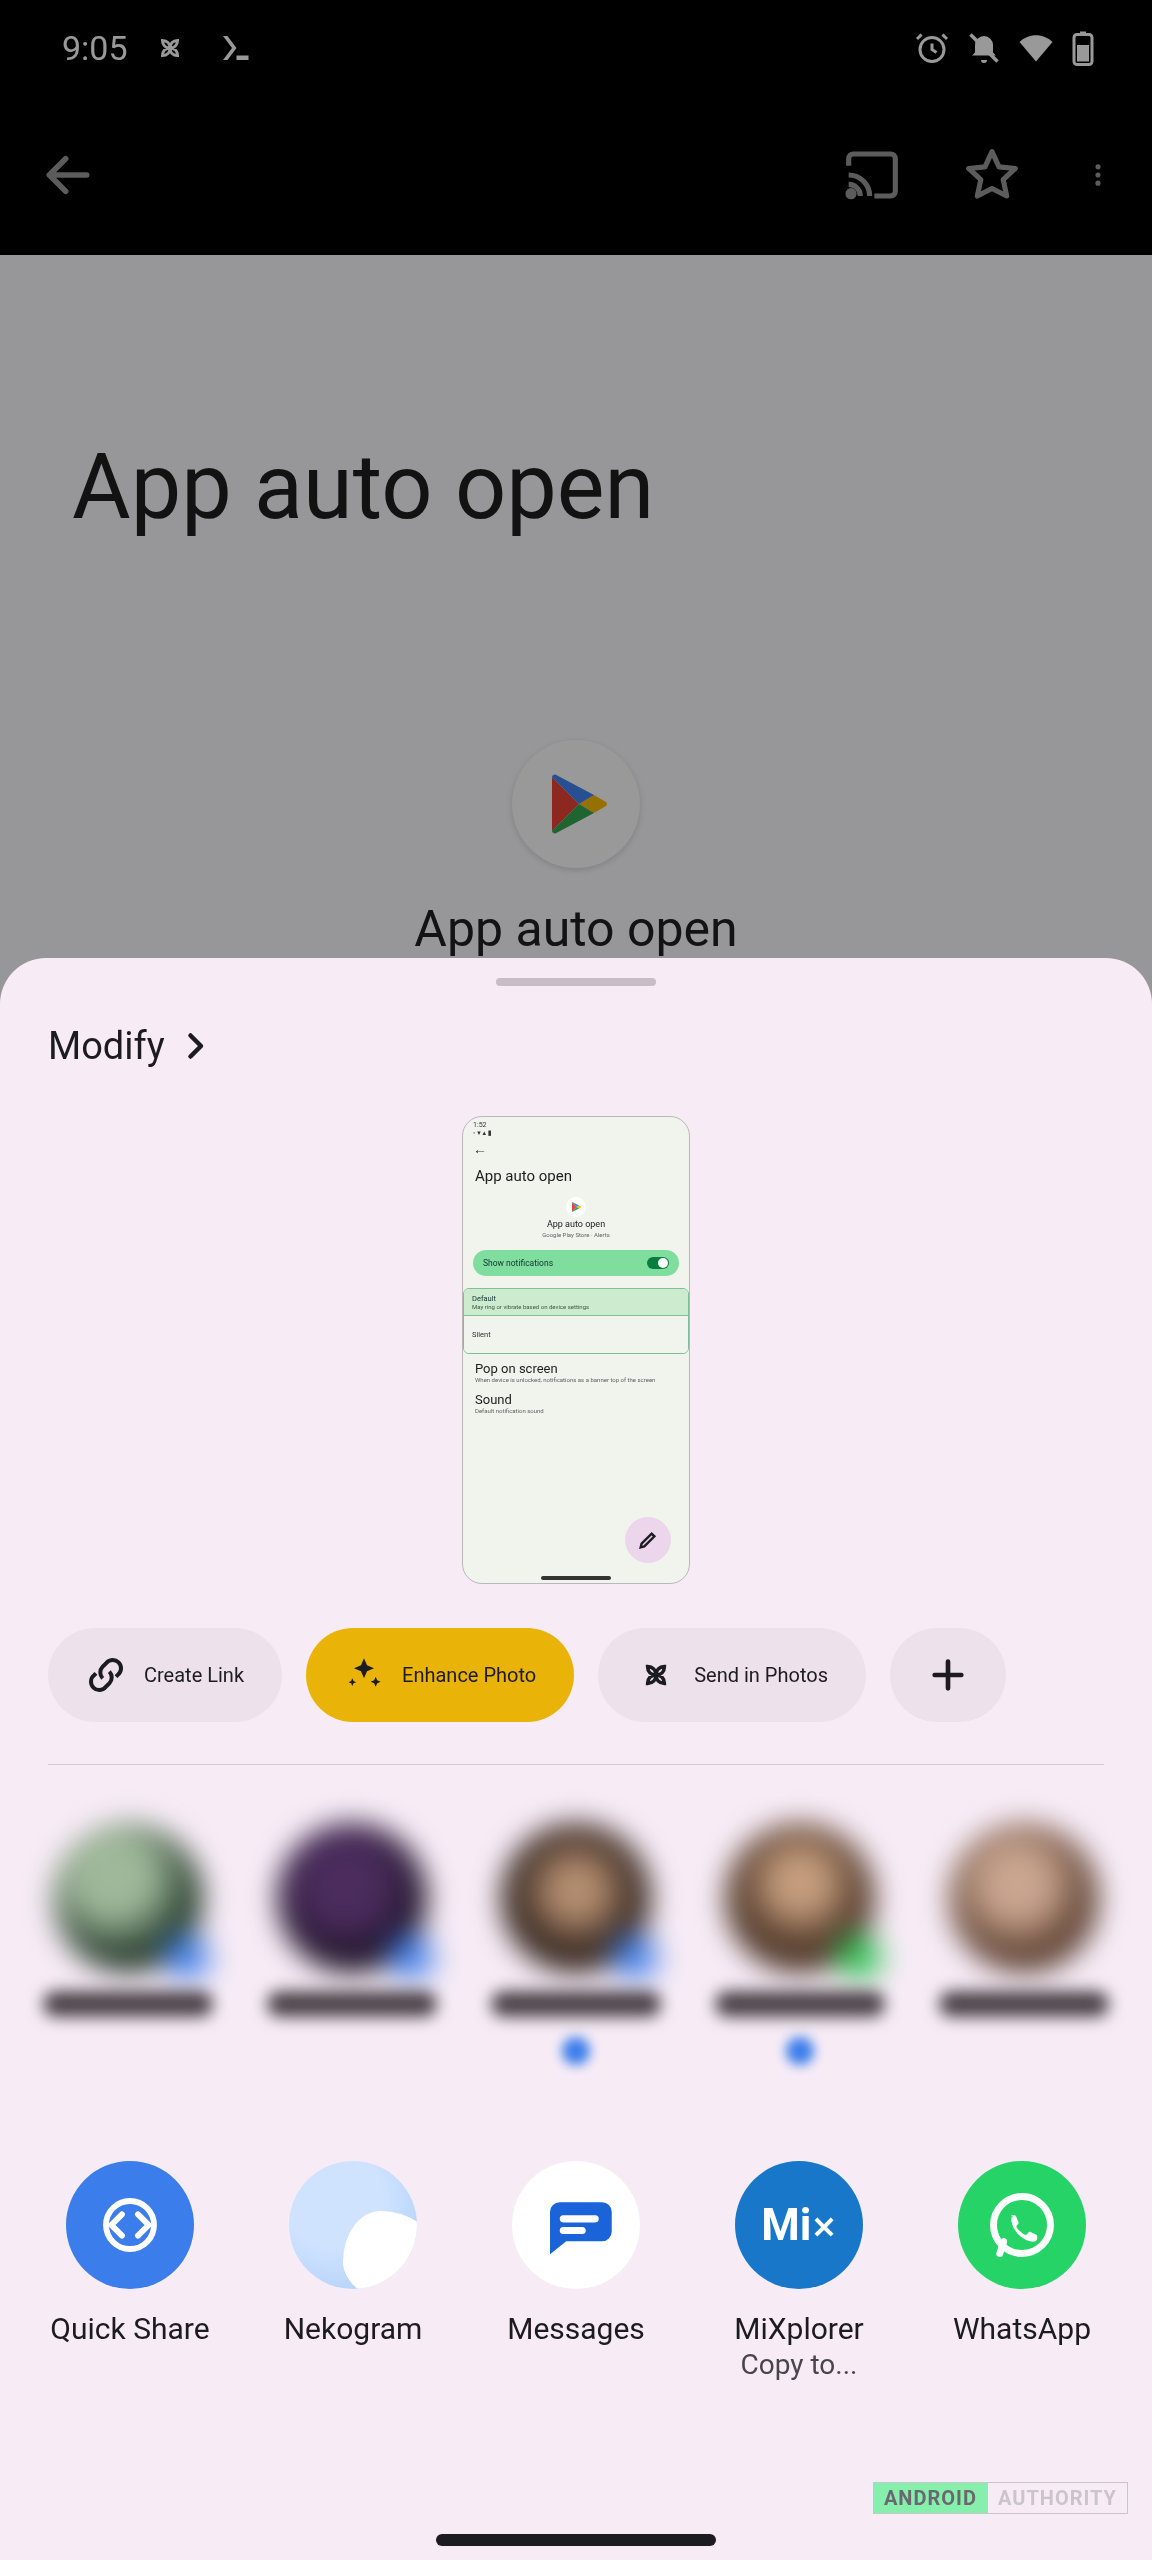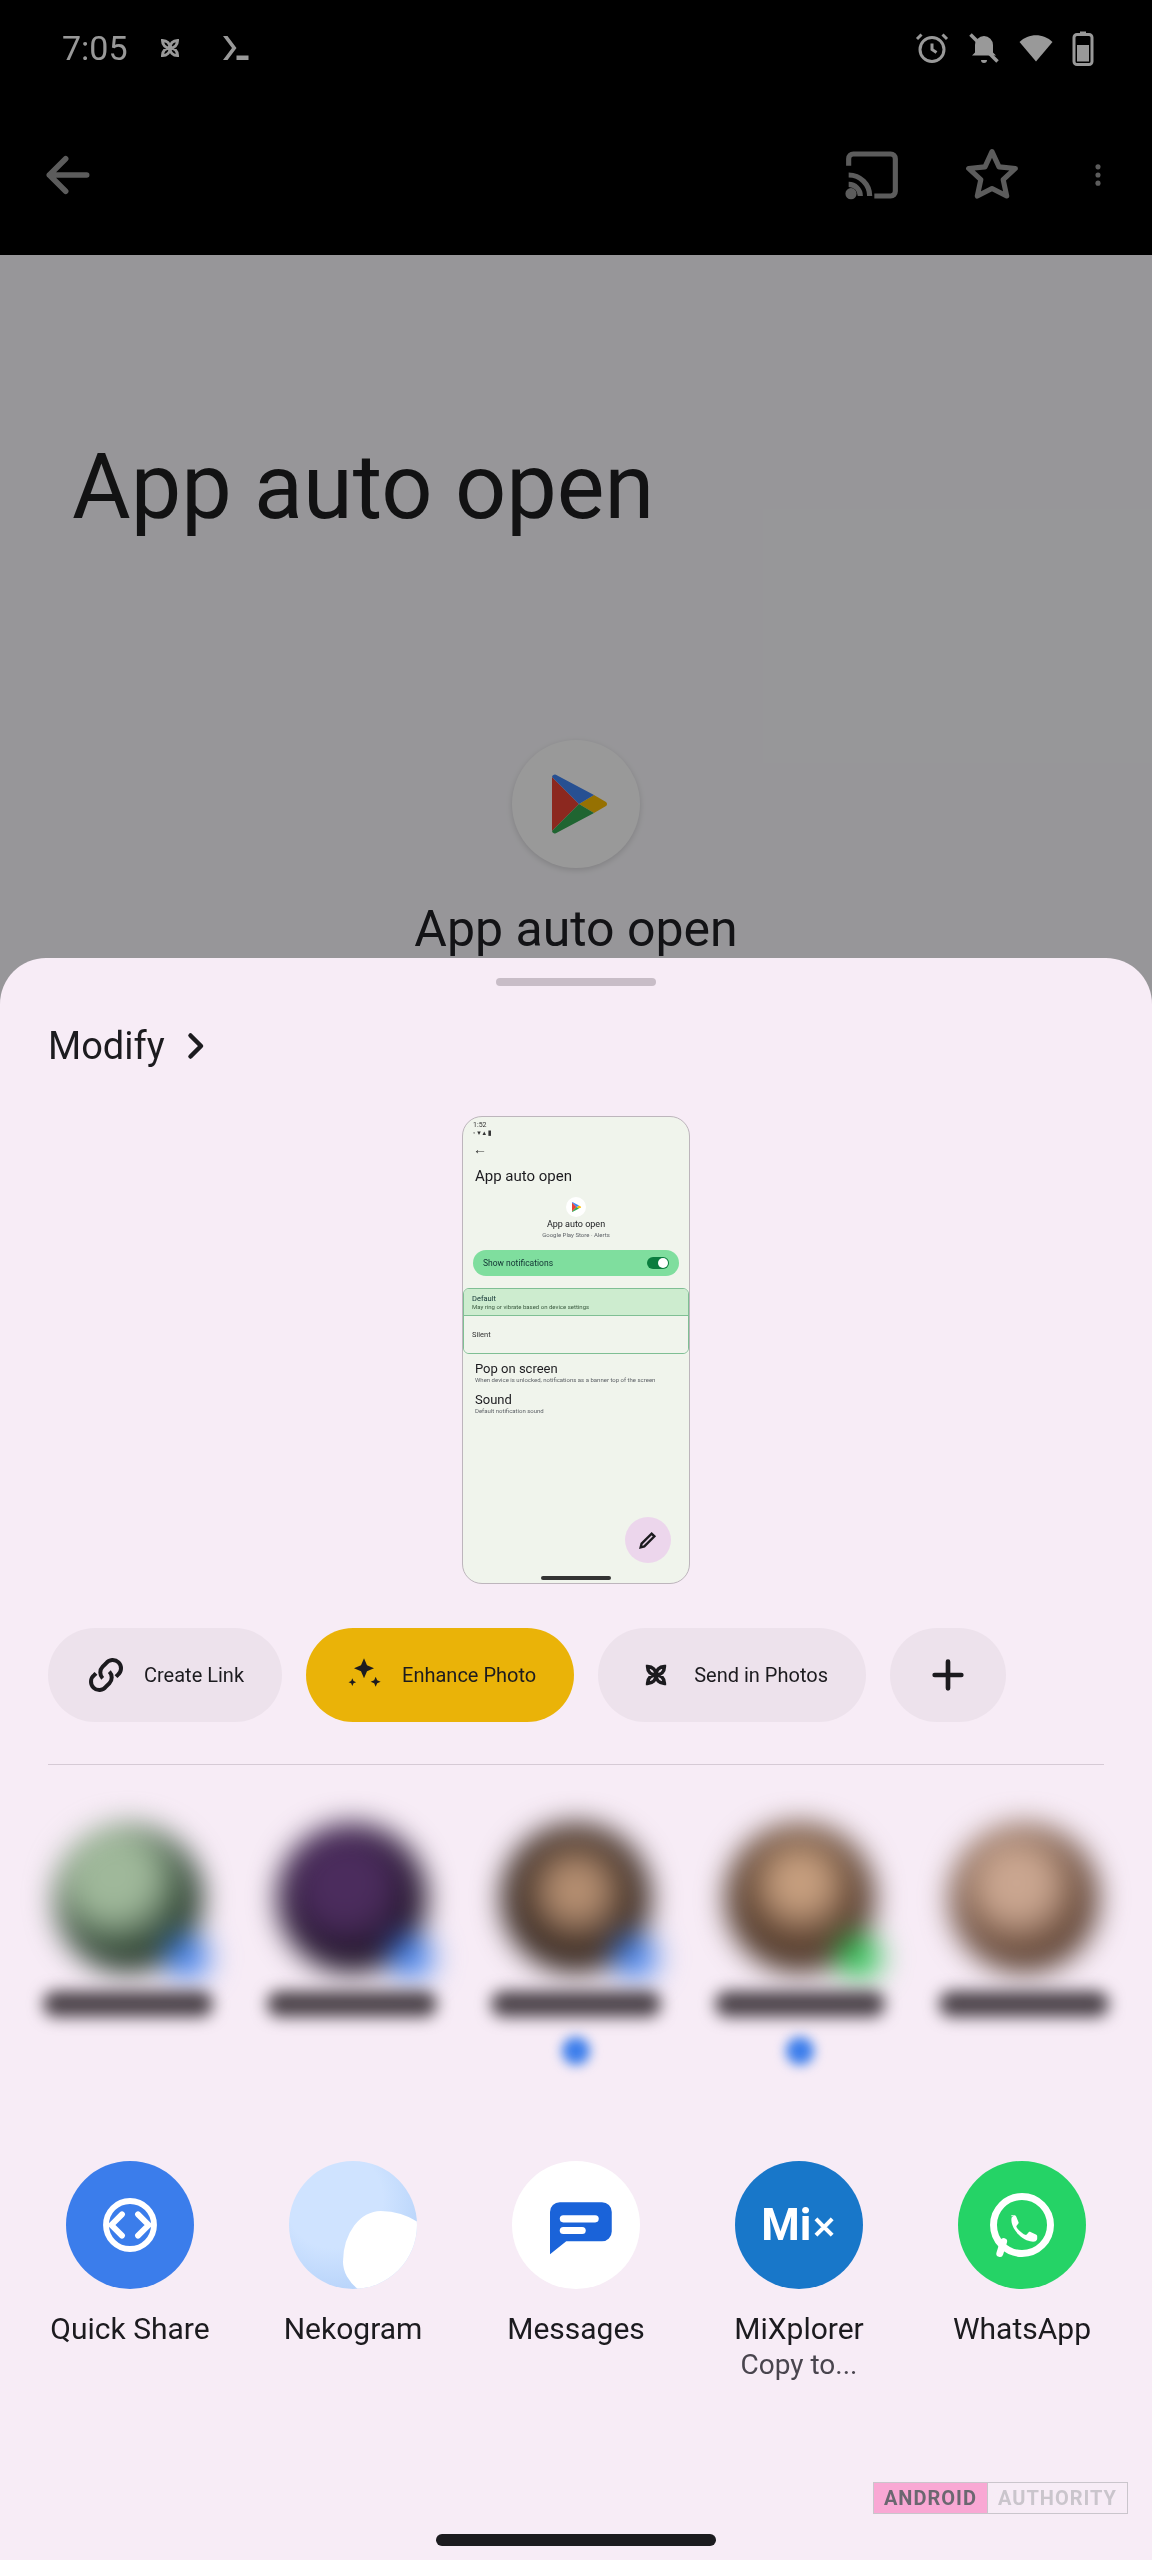--- a/index.html
+++ b/index.html
@@ -101,29 +101,29 @@
   .ic-mixplorer-inner { color:#fff; font-weight:700; font-size:44px; display:flex; align-items:baseline; }
   .ic-mixplorer-inner .x { font-size:30px; position:relative; top:-2px; }
   .ic-whatsapp { background:#25d366; }
   .ic-whatsapp svg { width:76px; height:76px; }
 
   
   .nav-bar { position:absolute; bottom:14px; left:50%; transform:translateX(-50%); width:280px; height:12px; border-radius:8px; background:#1c1b1f; }
 
   
   .watermark { position:absolute; right:24px; bottom:46px; display:flex; font-size:20px; letter-spacing:1px; font-weight:700; }
-  .watermark .a { background:#f9a8d4; color:#6b6770; padding:3px 10px; border:1px solid #cac5cc; }
+  .watermark .a { background:#86efac; color:#6b6770; padding:3px 10px; border:1px solid #cac5cc; }
   .watermark .b { background:#fff0; color:#cac5cc; padding:3px 10px; border:1px solid #cac5cc; border-left:none; }
 </style>
 </head>
 <body>
 
 <div class="status-bar">
   <div class="status-left">
-    <span>7:05</span>
+    <span>9:05</span>
     <span class="status-icon">
       <svg viewBox="0 0 24 24" fill="none" stroke="currentColor" stroke-width="2">
           <path d="M12 12c0-3 2-5 5-5 0 3-2 5-5 5zm0 0c0 3-2 5-5 5 0-3 2-5 5-5zm0 0c-3 0-5-2-5-5 3 0 5 2 5 5zm0 0c3 0 5 2 5 5-3 0-5-2-5-5z"></path>
         </svg>
     </span>
     <span class="status-icon" style="width:46px;">
       <svg viewBox="0 0 24 24" fill="currentColor">
           <path d="M4 4l6 8-6 8h3l6-8-6-8H4z"></path>
           <rect x="13" y="17" width="8" height="3"></rect>
         </svg>

